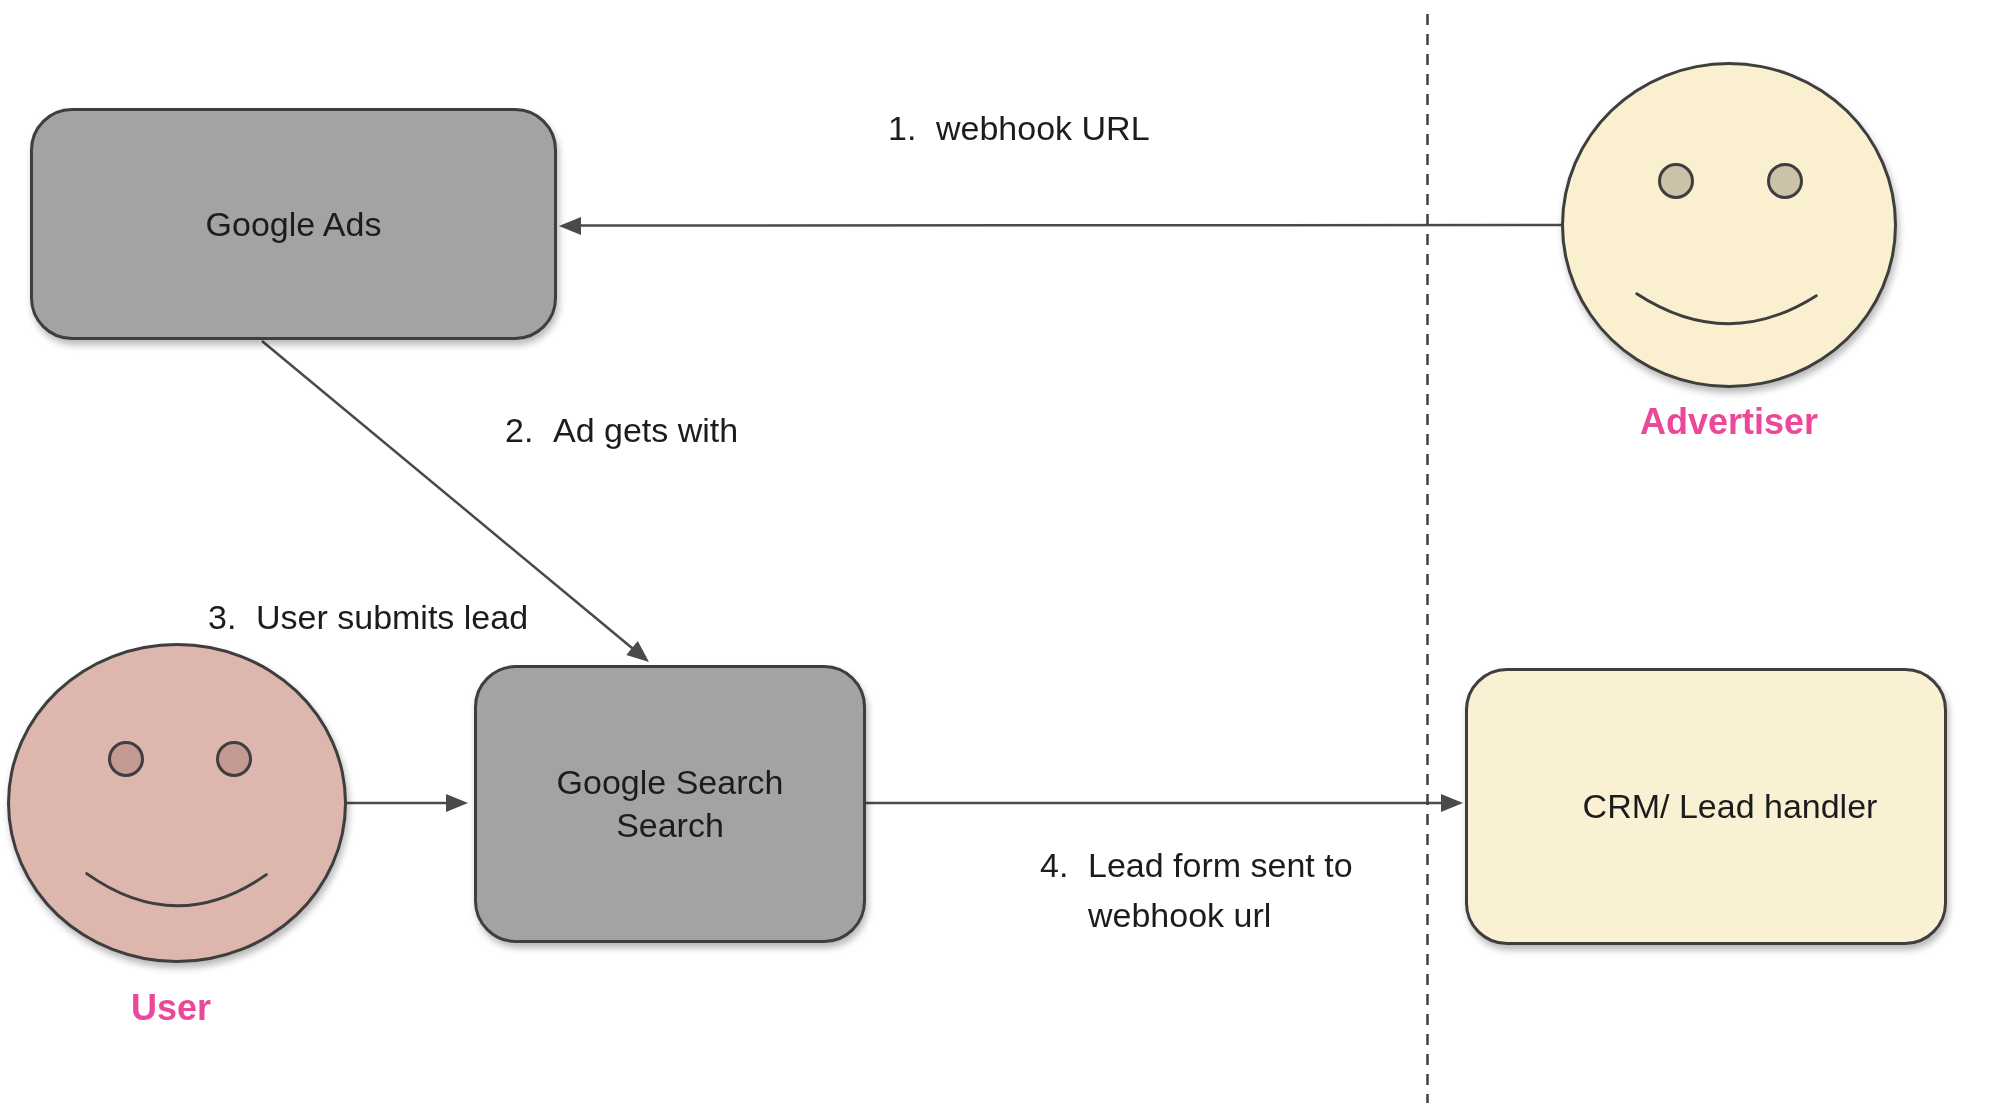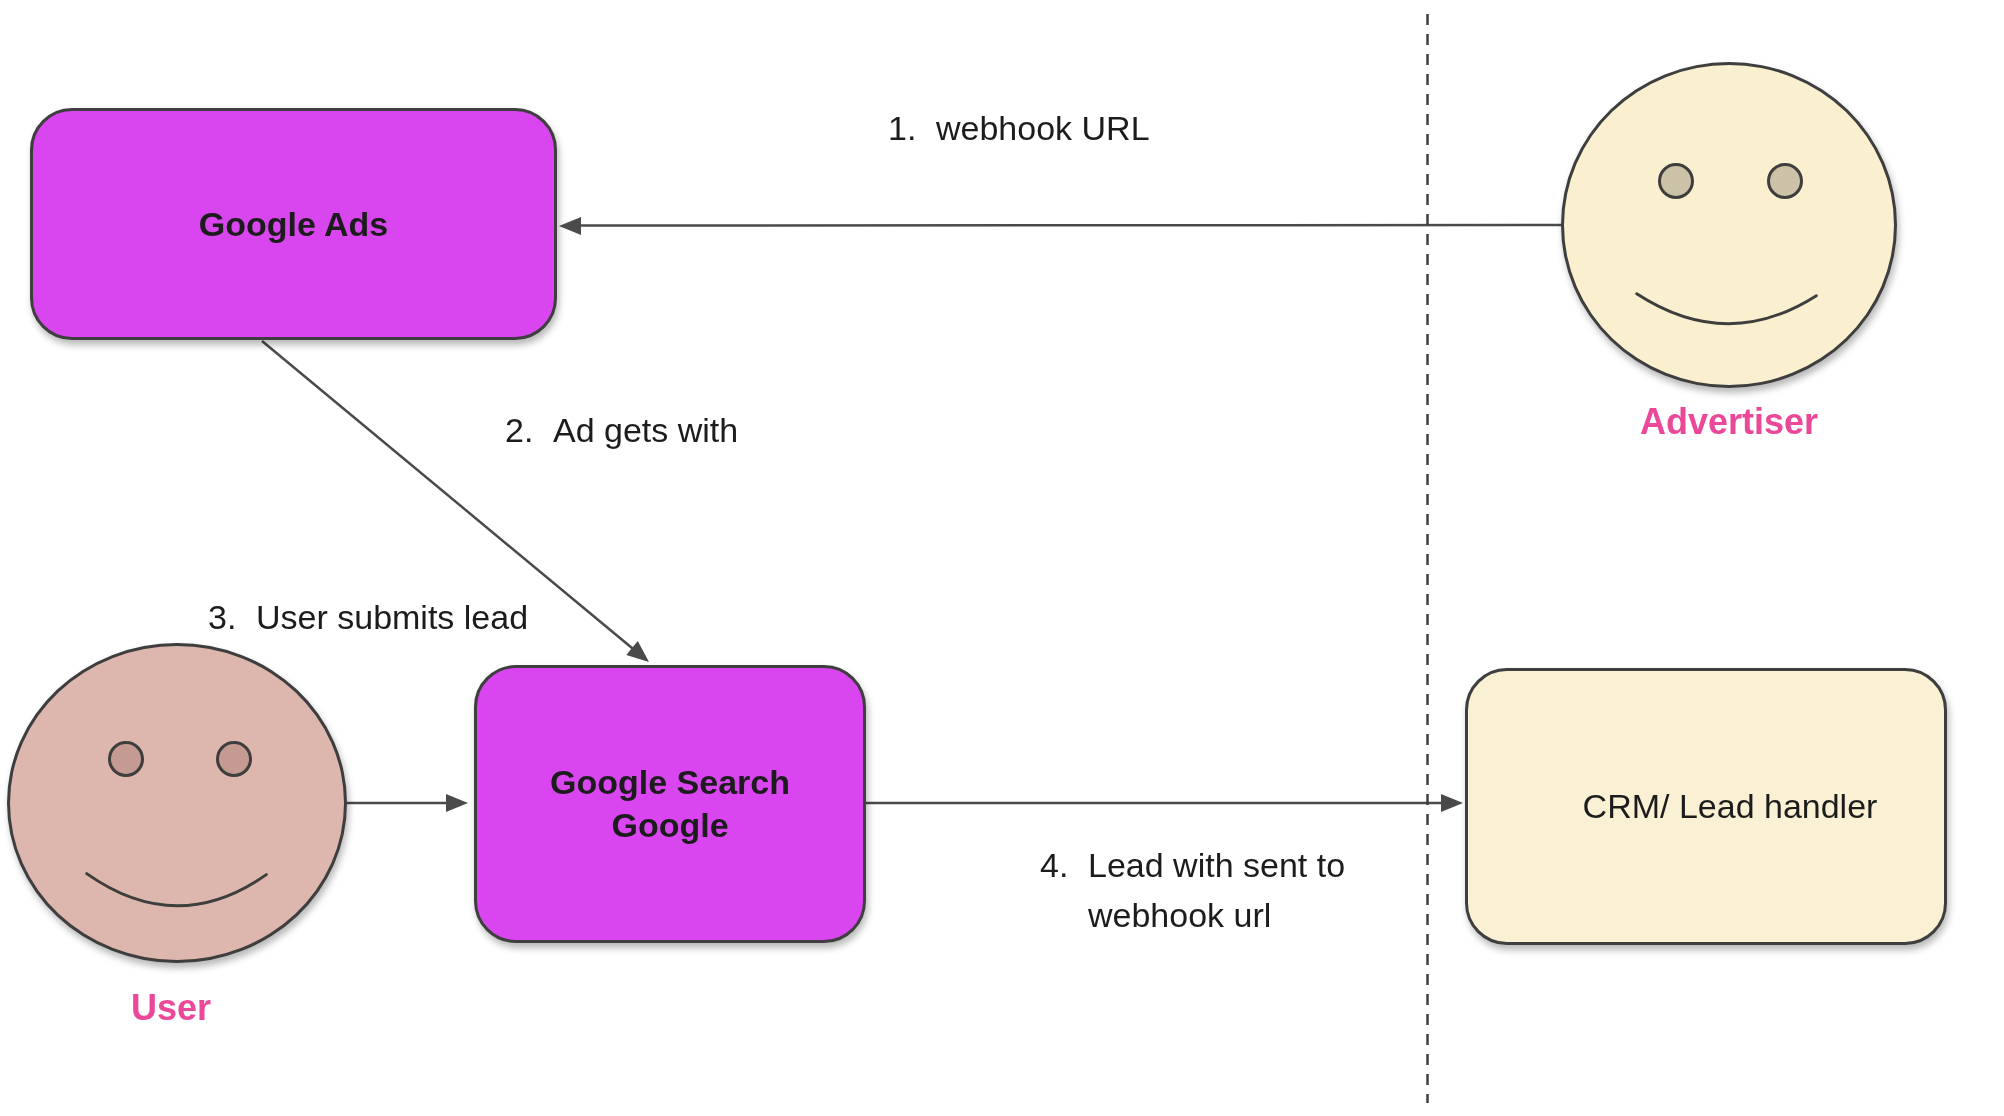--- a/index.html
+++ b/index.html
@@ -29,21 +29,21 @@
     border-radius: 42px;
     display: flex;
     align-items: center;
     justify-content: center;
     text-align: center;
     color: #1c1c1c;
     font-size: 34px;
     line-height: 43px;
     box-shadow: 2px 5px 7px rgba(0,0,0,0.28);
   }
-  .node.blue   { background: #d946ef; font-weight: bold; }
+  .node.blue   { background: #a3a3a3; }
   .node.yellow { background: #faf1d4; }
 
   .face {
     position: absolute;
     box-sizing: border-box;
     border: 3px solid #3e3e3e;
     border-radius: 50%;
     box-shadow: 2px 5px 7px rgba(0,0,0,0.28);
   }
   .face.advertiser { background: #faf0d0; }
@@ -124,21 +124,21 @@
     <line x1="1427.5" y1="14" x2="1427.5" y2="1103" stroke="#3f3f3f" stroke-width="2.5" stroke-dasharray="11 9"></line>
   </svg>
 
   <div class="node blue" style="left:30px; top:108px; width:527px; height:232px;">
     <span>Google Ads</span>
   </div>
 
   <div class="node blue" style="left:474px; top:665px; width:392px; height:278px;">
     <span>
       <span class="ln" style="display:block">Google Search</span>
-      <span class="ln" style="display:block">Google</span>
+      <span class="ln" style="display:block">Search</span>
     </span>
   </div>
 
   <div class="node yellow" style="left:1465px; top:668px; width:482px; height:277px;padding-left:48px;">
     <span>CRM/ Lead handler</span>
   </div>
 
   <div class="face advertiser" style="left:1561px; top:62px; width:336px; height:326px;">
     <div class="eye" style="left:94px; top:98px;"></div>
     <div class="eye" style="left:203px; top:98px;"></div>
@@ -170,18 +170,18 @@
   </div>
 
   <div class="step" style="left:208px; top:592px; width:400px;">
     <span class="num">3.</span>
     <span class="txt">User submits lead</span>
   </div>
 
   <div class="step" style="left:1040px; top:840px; width:380px;">
     <span class="num">4.</span>
     <span class="txt">
-      <span class="ln">Lead with sent to</span>
+      <span class="ln">Lead form sent to</span>
       <span class="ln">webhook url</span>
     </span>
   </div>
 
 </div>
 
 </body></html>

